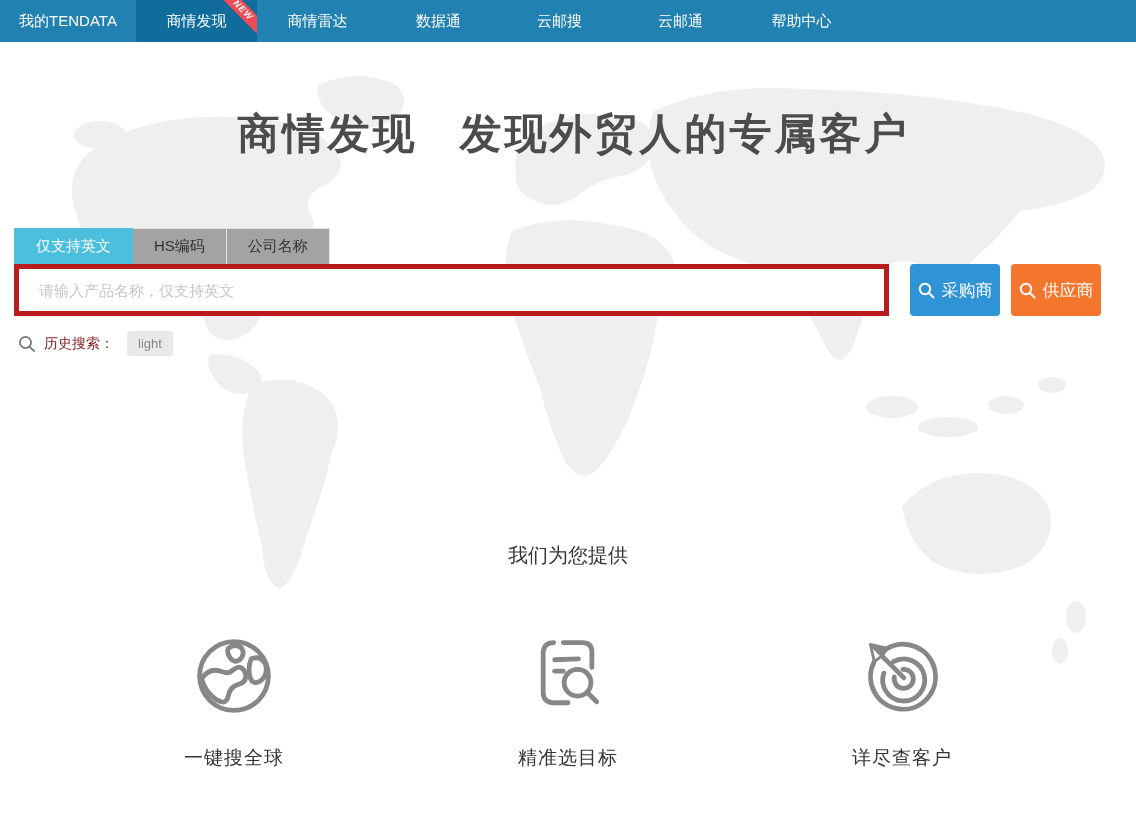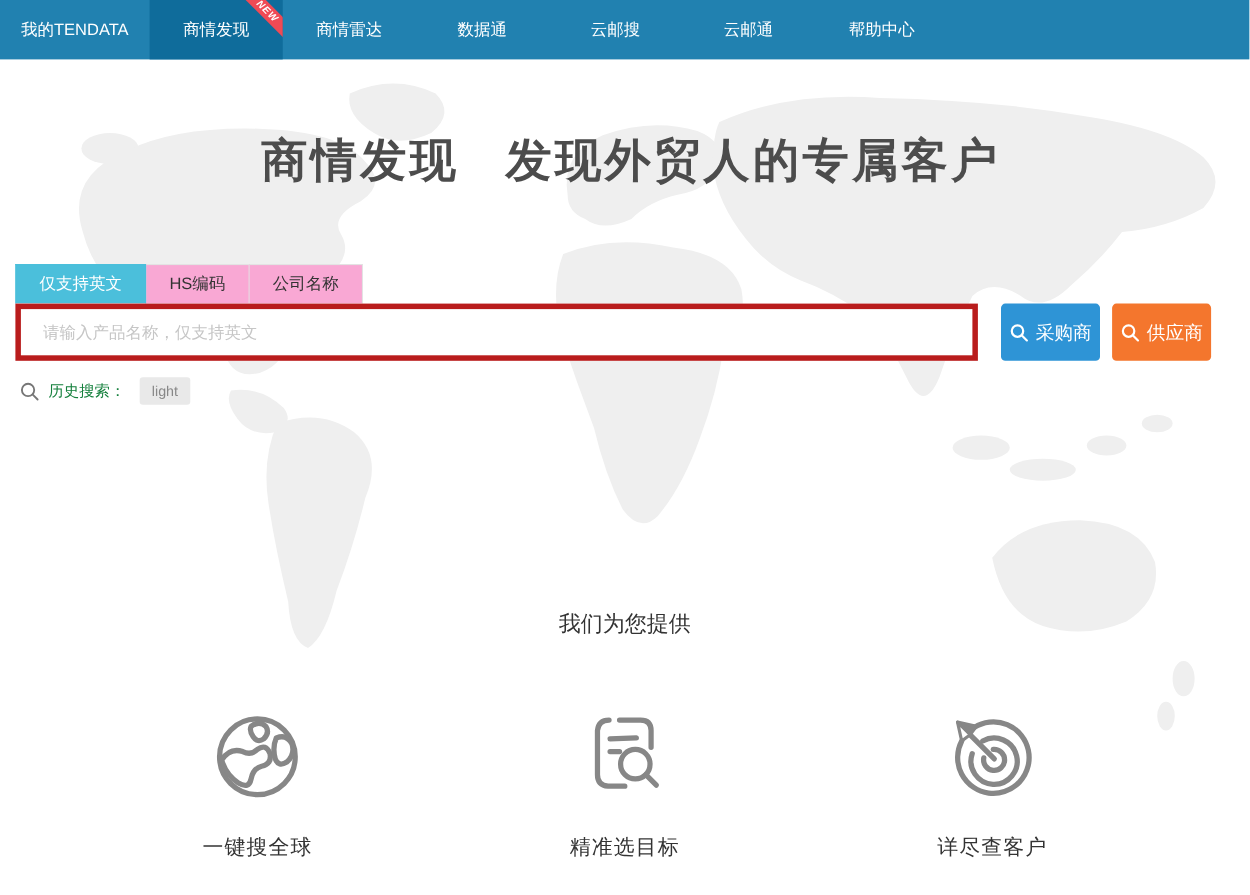--- a/index.html
+++ b/index.html
@@ -8,21 +8,21 @@
     font-family: "Liberation Sans", sans-serif;
     background: #ffffff;
     position: relative;
     overflow: hidden;
   }
 
   
   .navbar {
     position: relative;
     z-index: 10;
-    height: 54px;
+    height: 42px;
     background: #2181b0;
     display: flex;
     align-items: stretch;
   }
   .nav-item {
     color: #ffffff;
     font-size: 15px;
     display: flex;
     align-items: center;
     justify-content: center;
@@ -81,21 +81,21 @@
   .hero-title .t-left { margin-right: 42px; }
 
   
   .search-wrap { padding: 0 35px 0 14px; margin-top: 70px; }
   .tabs { display: flex; }
   .tab {
     height: 36px;
     padding: 0 21px;
     font-size: 15px;
     color: #333;
-    background: #f9a8d4;
+    background: #a3a3a3;
     border: 1px solid #e3e3e3;
     border-bottom: none;
     display: flex;
     align-items: center;
     cursor: pointer;
   }
   .tab + .tab { border-left: none; }
   .tab.active {
     background: #4bbfdb;
     border-color: #4bbfdb;
@@ -132,21 +132,21 @@
   .btn-supplier { background: #f4762d; margin-left: 11px; }
   .btn svg { flex: none; }
 
   
   .history-row {
     display: flex;
     align-items: center;
     margin-top: 15px;
     padding-left: 4px;
   }
-  .history-label { font-size: 14px; color: #15803d; margin-left: 8px; }
+  .history-label { font-size: 14px; color: #7f1d1d; margin-left: 8px; }
   .history-pill {
     margin-left: 13px;
     background: #e9e9e9;
     color: #888;
     font-size: 13px;
     padding: 5px 11px;
     border-radius: 3px;
     cursor: pointer;
   }
 

